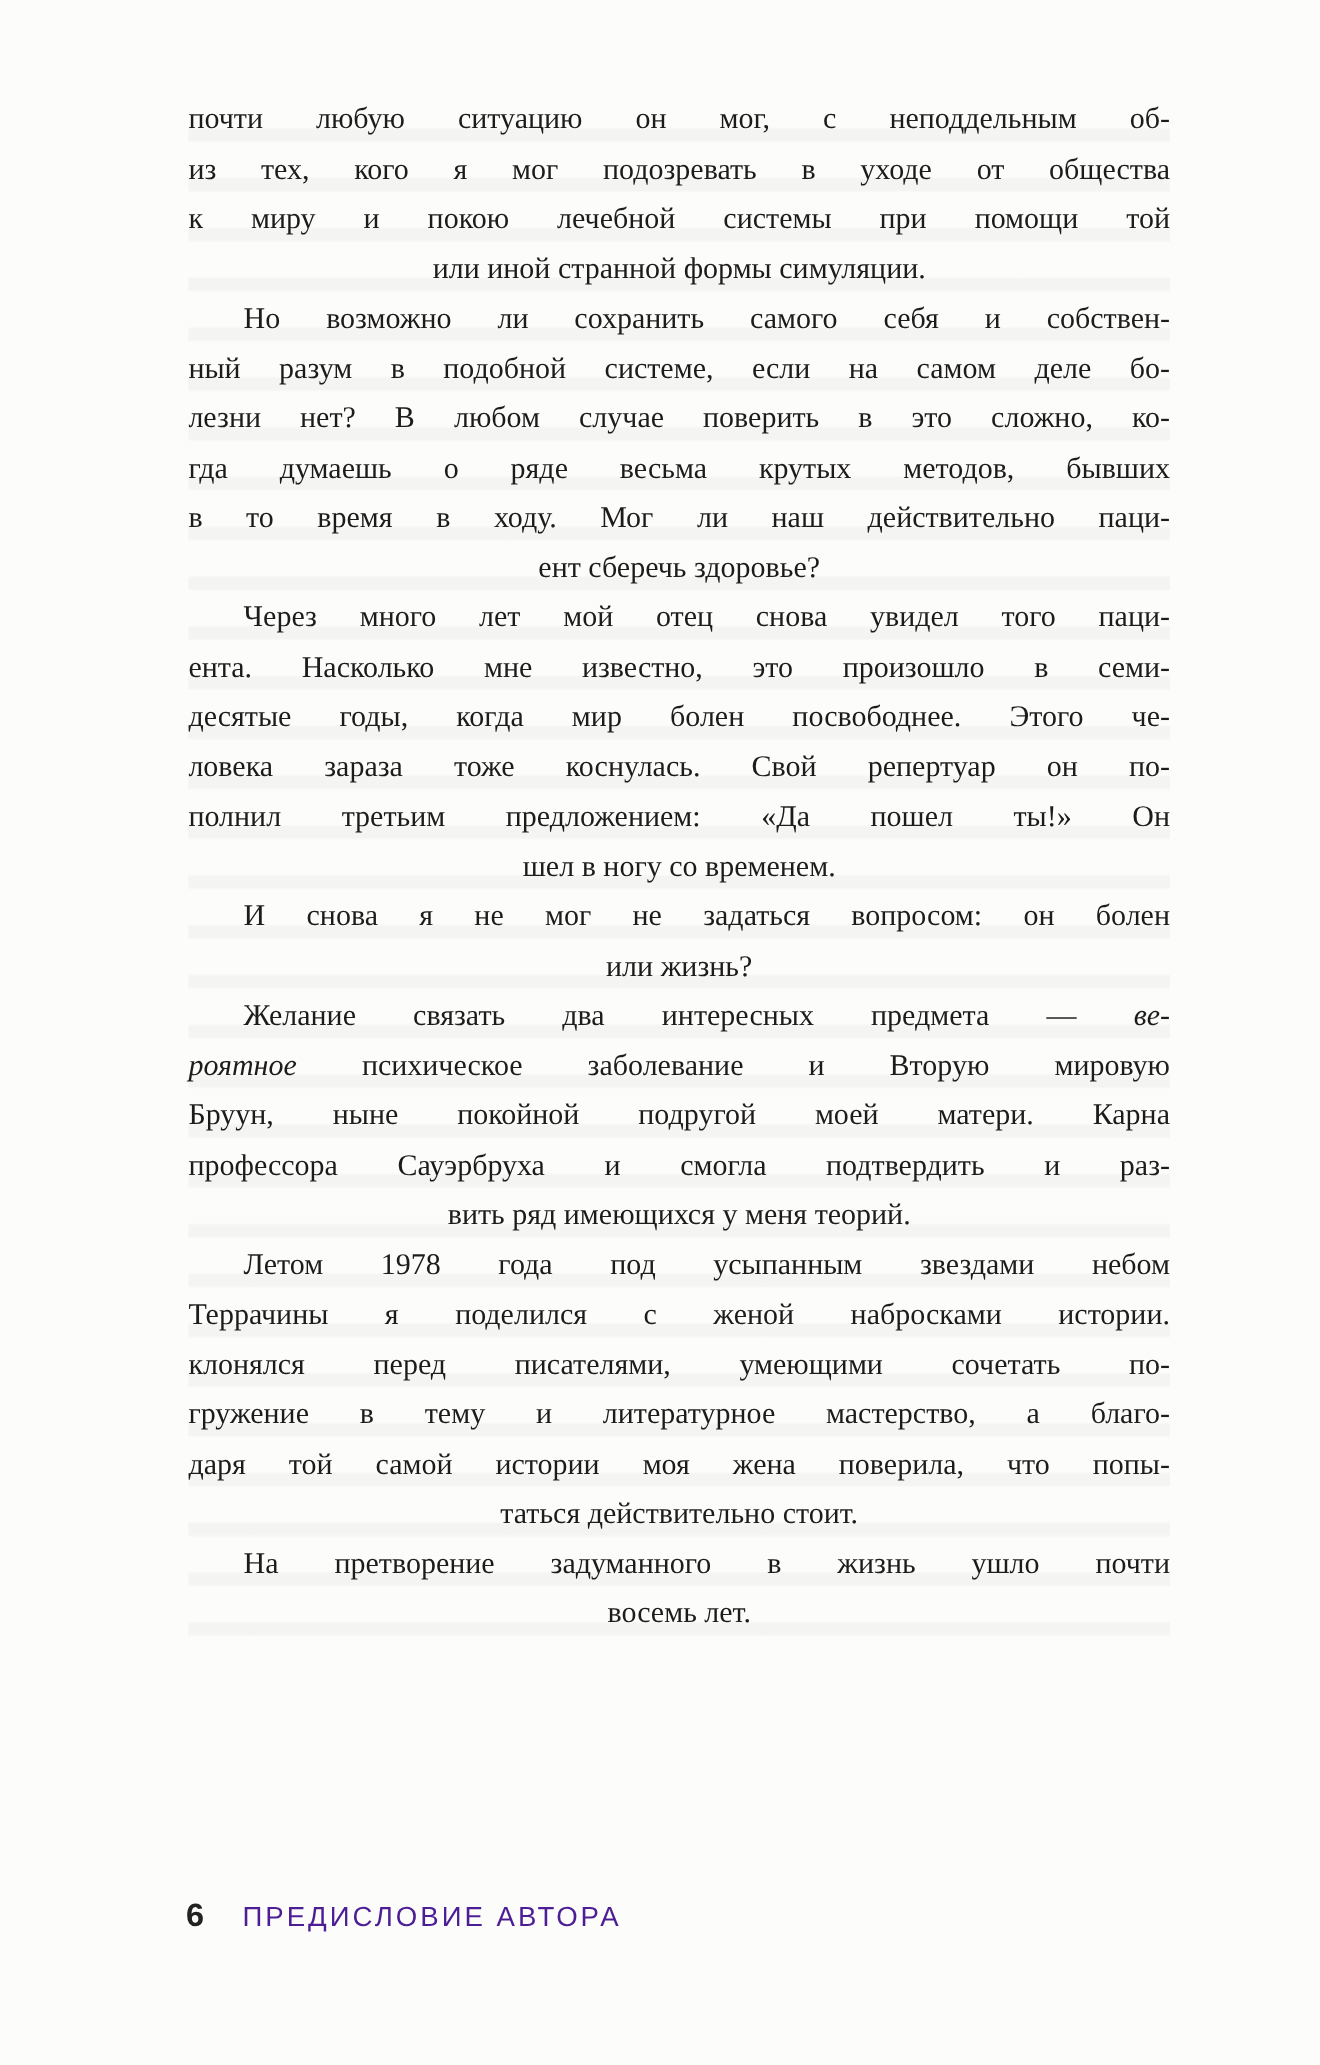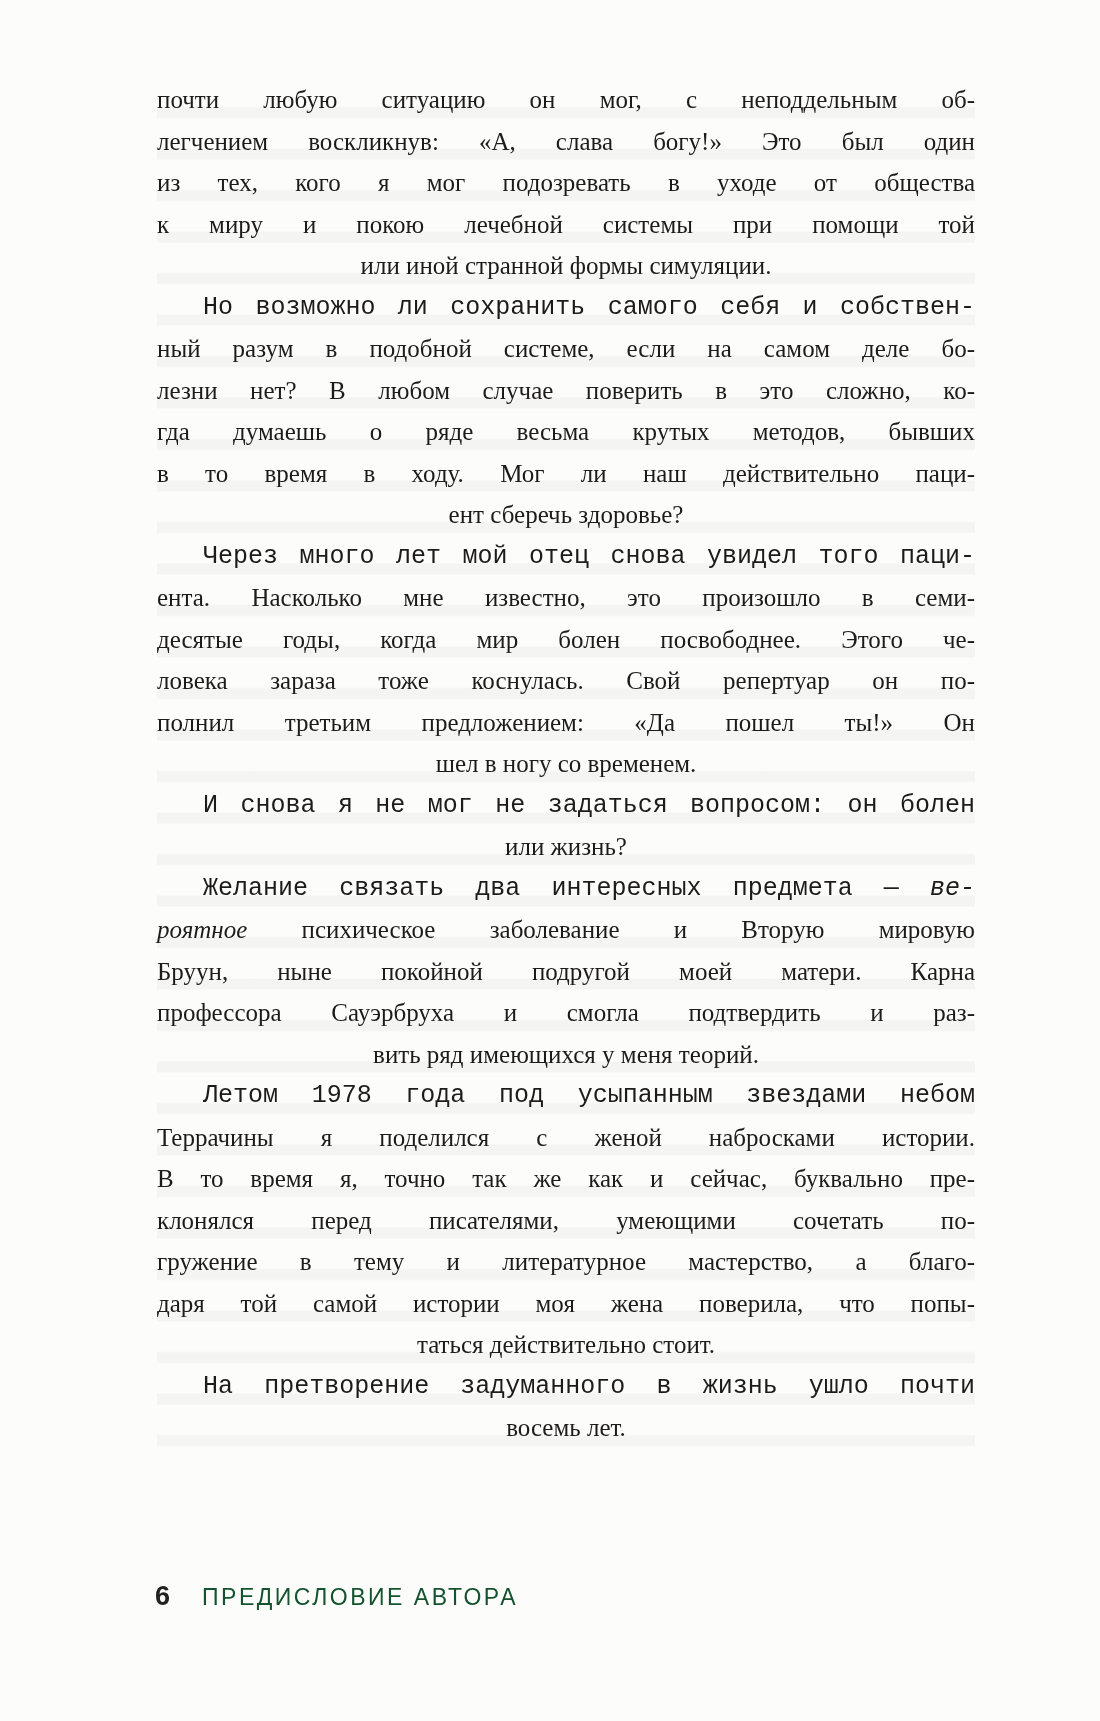--- a/index.html
+++ b/index.html
@@ -49,21 +49,20 @@
     white-space: normal;
     text-align: justify;
     text-align-last: justify;
   }
   .line.indent {
     padding-left: 46px;
   }
   .line.indent.j {
     padding-left: 0;
     text-indent: 46px;
-    font-family: Liberation Mono, monospace;
   }
   .it {
     font-style: italic;
   }
   .footer {
     position: absolute;
     left: 155px;
     top: 1581px;
     display: flex;
     align-items: baseline;
@@ -74,32 +73,31 @@
     font-size: 27px;
     font-weight: 700;
     letter-spacing: 1px;
     color: #222;
   }
   .footer .section {
     margin-left: 31px;
     font-size: 23px;
     font-weight: 400;
     letter-spacing: 2.5px;
-    color: #14532d;
+    color: #4c1d95;
   }
 </style>
 </head>
 <body>
 
 <div class="page">
 
   <div class="text-block">
       <div class="para">
         <div class="line j"><span>почти любую ситуацию он мог, с неподдельным об-</span></div>
-        <div class="line j"><span>легчением воскликнув: «А, слава богу!» Это был один</span></div>
         <div class="line j"><span>из тех, кого я мог подозревать в уходе от общества</span></div>
         <div class="line j"><span>к миру и покою лечебной системы при помощи той</span></div>
         <div class="line"><span>или иной странной формы симуляции.</span></div>
       </div>
       <div class="para">
         <div class="line j indent"><span>Но возможно ли сохранить самого себя и собствен-</span></div>
         <div class="line j"><span>ный разум в подобной системе, если на самом деле бо-</span></div>
         <div class="line j"><span>лезни нет? В любом случае поверить в это сложно, ко-</span></div>
         <div class="line j"><span>гда думаешь о ряде весьма крутых методов, бывших</span></div>
         <div class="line j"><span>в то время в ходу. Мог ли наш действительно паци-</span></div>
@@ -120,21 +118,20 @@
       <div class="para">
         <div class="line j indent"><span>Желание связать два интересных предмета — </span><span class="it">ве-</span></div>
         <div class="line j"><span class="it">роятное</span><span> психическое заболевание и Вторую мировую</span></div>
         <div class="line j"><span>Бруун, ныне покойной подругой моей матери. Карна</span></div>
         <div class="line j"><span>профессора Сауэрбруха и смогла подтвердить и раз-</span></div>
         <div class="line"><span>вить ряд имеющихся у меня теорий.</span></div>
       </div>
       <div class="para">
         <div class="line j indent"><span>Летом 1978 года под усыпанным звездами небом</span></div>
         <div class="line j"><span>Террачины я поделился с женой набросками истории.</span></div>
-        <div class="line j"><span>В то время я, точно так же как и сейчас, буквально пре-</span></div>
         <div class="line j"><span>клонялся перед писателями, умеющими сочетать по-</span></div>
         <div class="line j"><span>гружение в тему и литературное мастерство, а благо-</span></div>
         <div class="line j"><span>даря той самой истории моя жена поверила, что попы-</span></div>
         <div class="line"><span>таться действительно стоит.</span></div>
       </div>
       <div class="para">
         <div class="line j indent"><span>На претворение задуманного в жизнь ушло почти</span></div>
         <div class="line"><span>восемь лет.</span></div>
       </div>
     </div>

